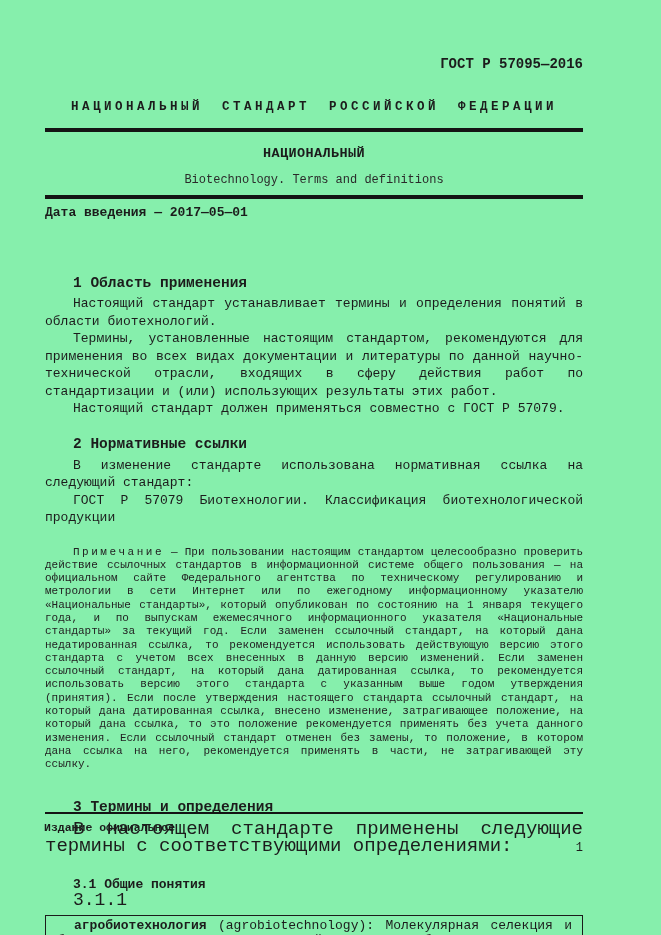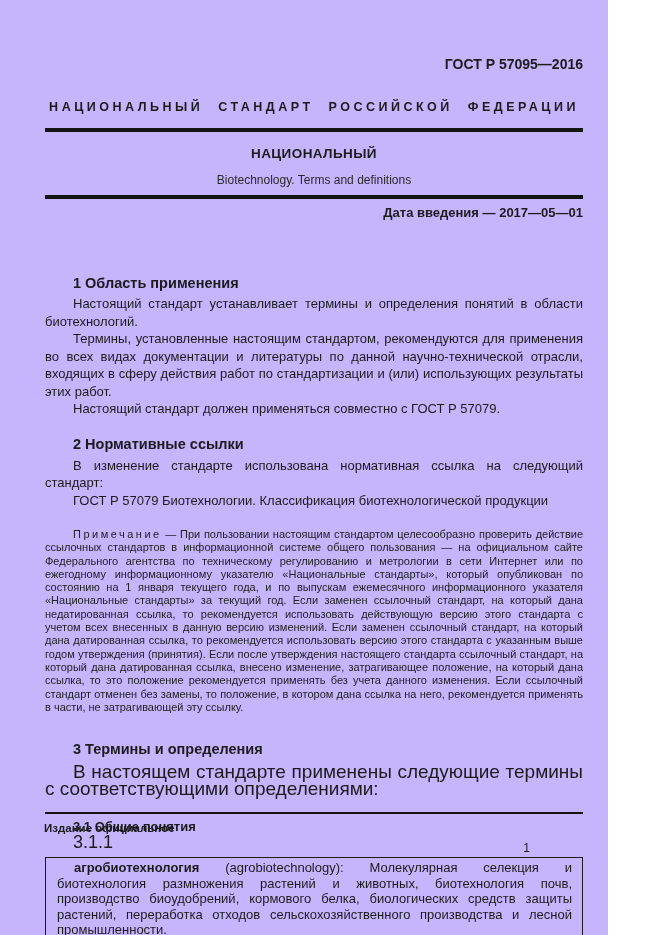--- a/index.html
+++ b/index.html
@@ -1,25 +1,26 @@
 <!DOCTYPE html>
 <html><head>
 <meta charset="utf-8">
 <style>
   * { box-sizing: border-box; margin: 0; padding: 0; }
   html, body { background: #ffffff; }
   body { margin: 0; font-family: "Liberation Sans", sans-serif; }
 
   .page {
     position: relative;
-    width: 608px;
+    width: 661px;
     height: 935px;
-    background: #c4b5fd;
+    background: #86efac;
     color: #1c1c1c;
     overflow: hidden;
+    font-family: Liberation Mono, monospace;
   }
 
   .content {
     position: absolute;
     left: 45px;
     top: 0;
     width: 538px;
     padding-top: 56px;
   }
 
@@ -69,21 +70,21 @@
     text-align: center;
     font-size: 12px;
     line-height: 14px;
     color: #2a2a2a;
   }
 
   .rule-thick.second { margin-top: 8px; }
 
   .date-line {
     margin-top: 6px;
-    text-align: right;
+    text-align: left;
     font-weight: bold;
     font-size: 13px;
     line-height: 15px;
   }
 
   .sec-h {
     font-weight: bold;
     font-size: 14.5px;
     line-height: 18px;
     text-indent: 28px;

